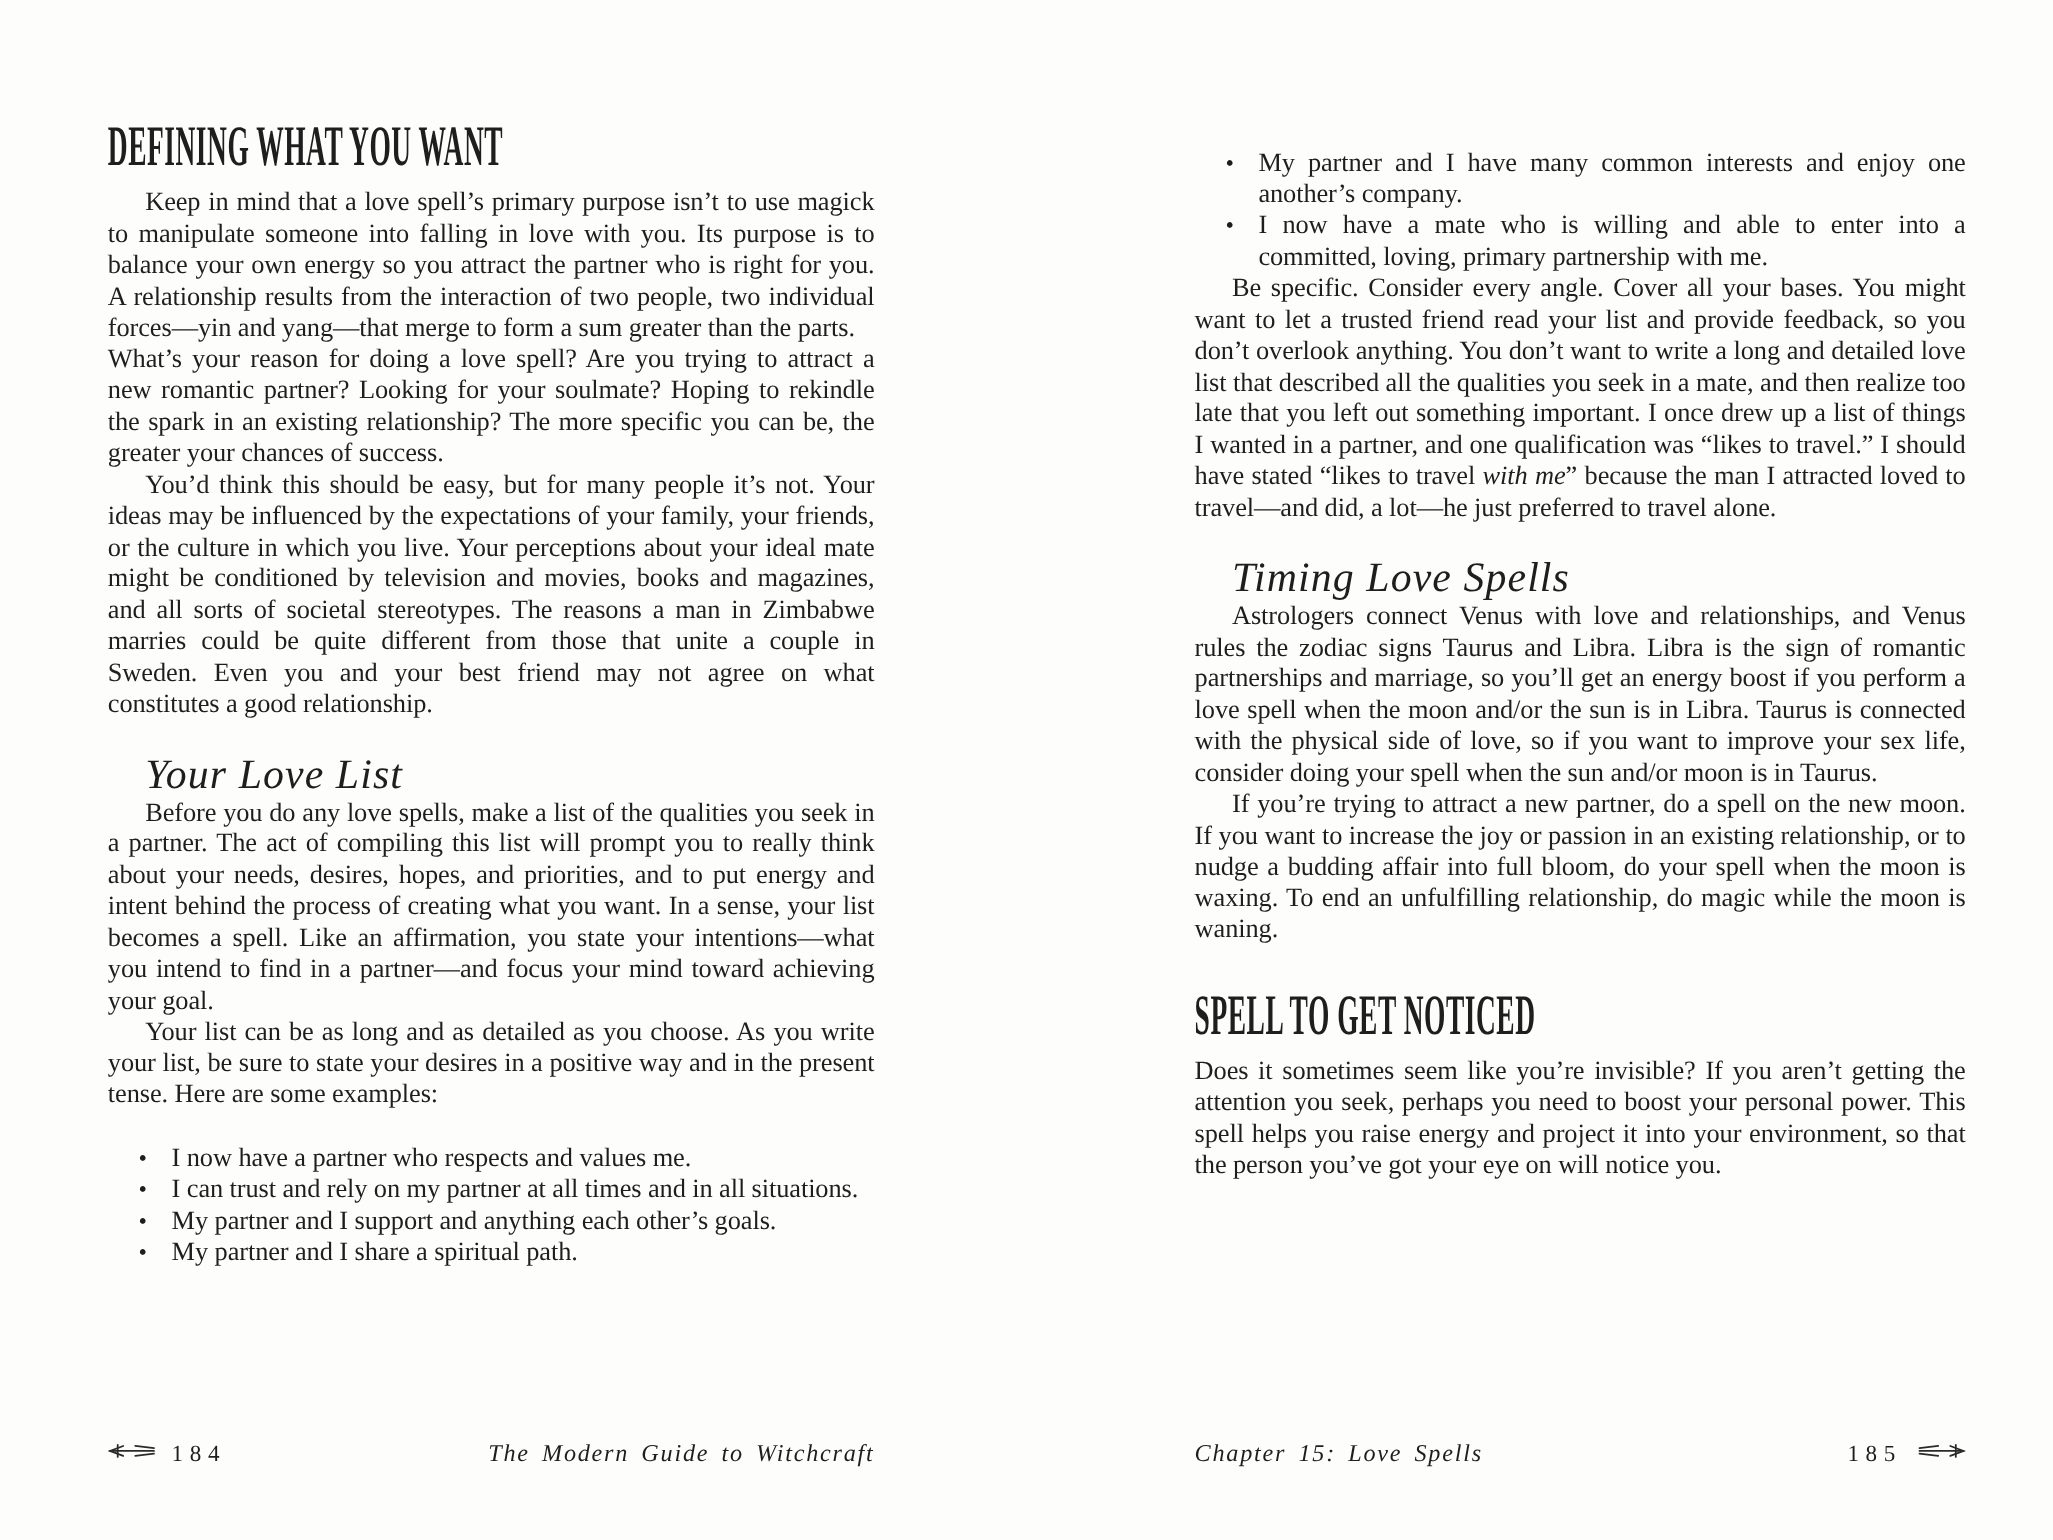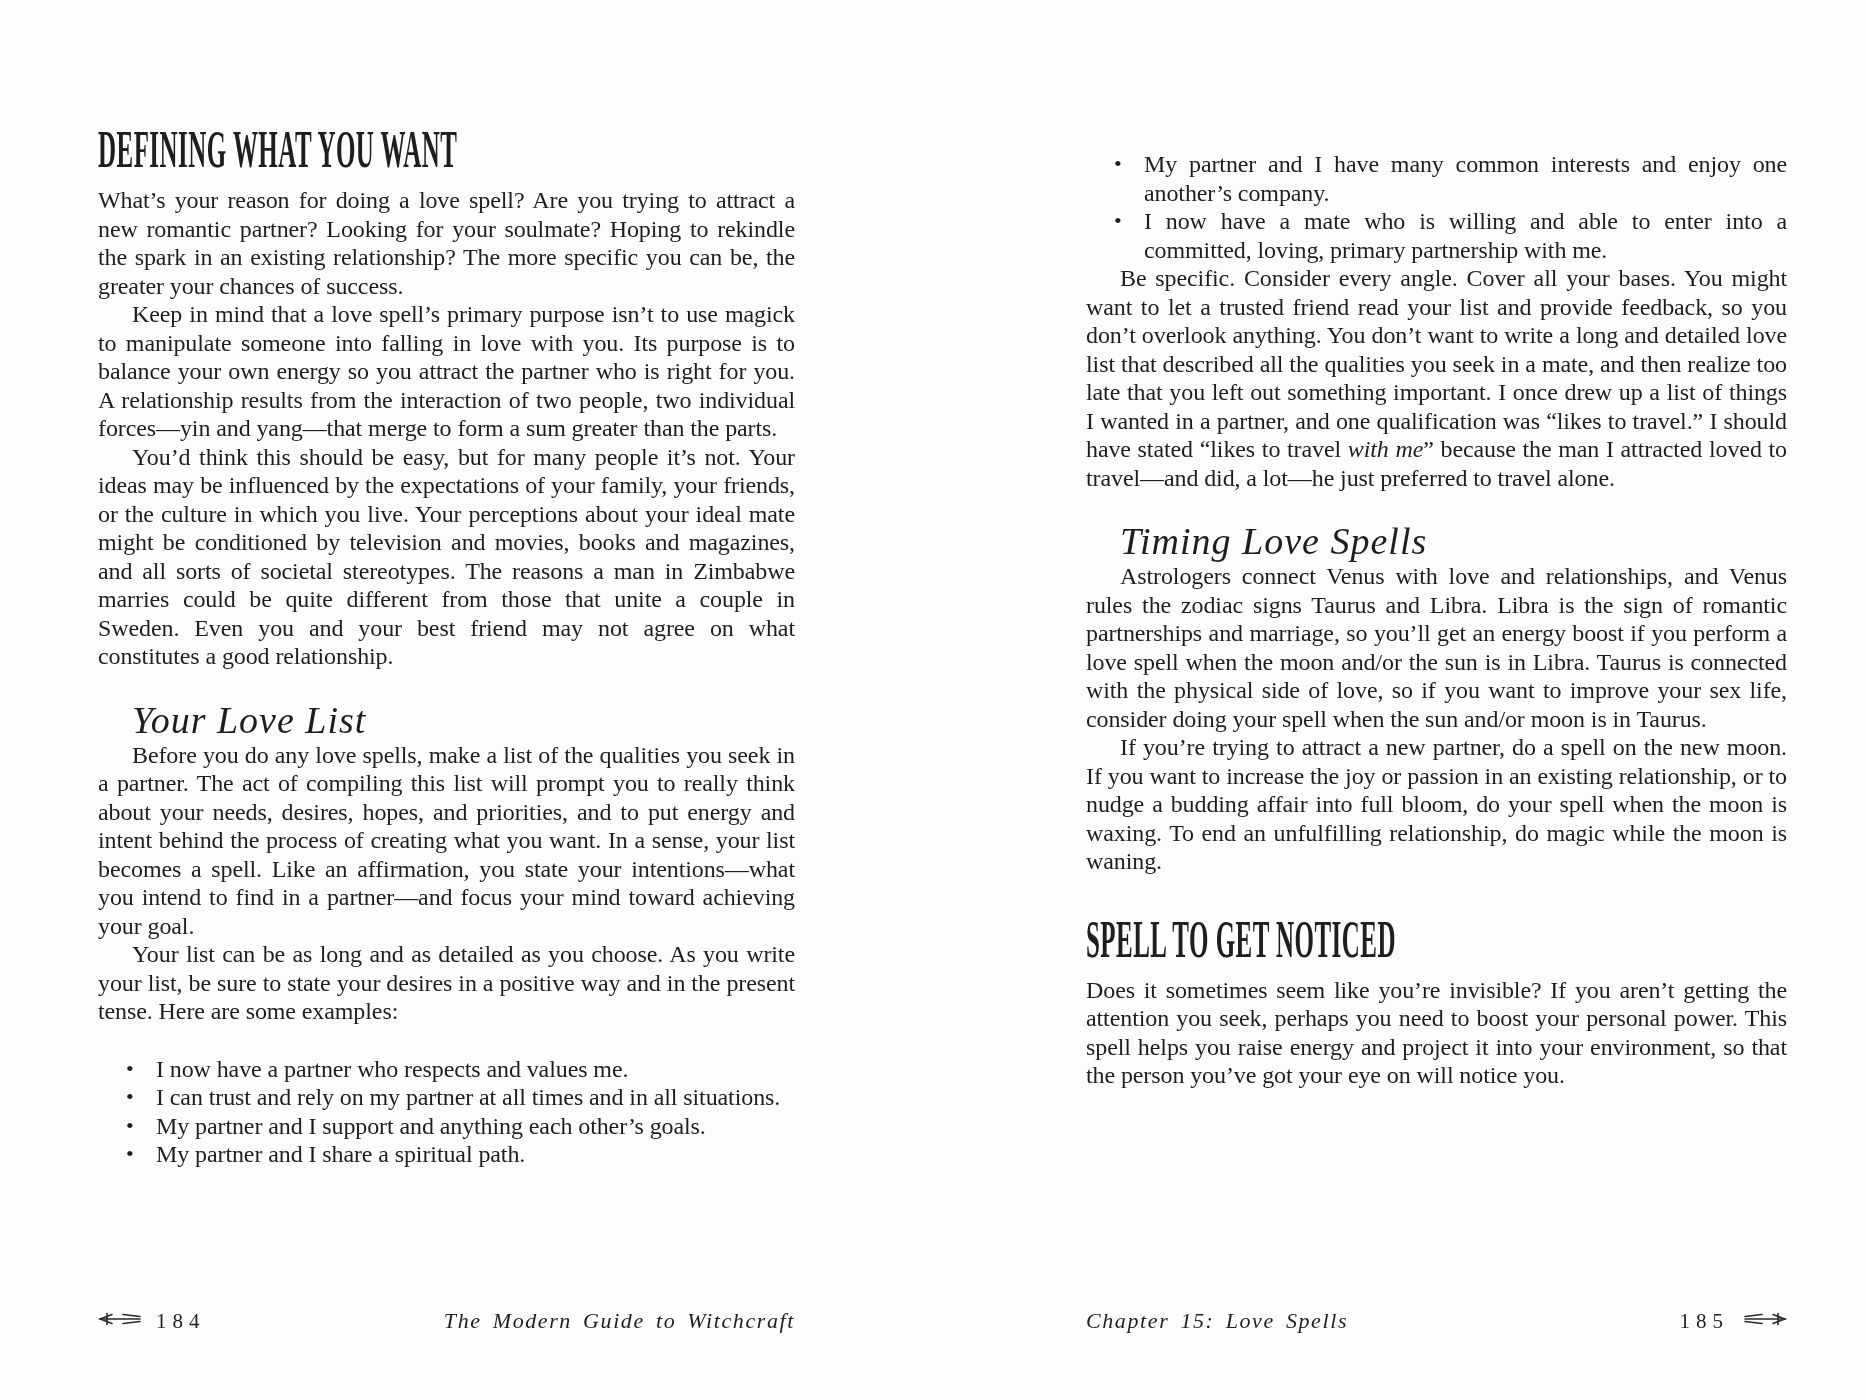--- a/index.html
+++ b/index.html
@@ -10,21 +10,21 @@
     width: 1866px;
     height: 1400px;
     background: #fdfdfc;
     font-family: "Liberation Serif", serif;
     color: #1e1e1e;
     overflow: hidden;
   }
 
   .col {
     position: absolute;
-    top: 16px;
+    top: 0;
     text-align: justify;
     font-size: 24px;
     line-height: 28.5px;
     letter-spacing: -0.1px;
   }
   .col-left  { left: 98px;  width: 697px; padding-top: 108px; }
   .col-right { left: 1086px; width: 701px; padding-top: 134px; }
 
   .display-heading-wrap {
     height: 52px;
@@ -92,22 +92,22 @@
 </style>
 </head>
 <body>
 
 <div class="spread">
 
   <div class="col col-left">
     <div class="display-heading-wrap">
       <span class="display-heading">DEFINING WHAT YOU WANT</span>
     </div>
+    <p class="body indent">Keep in mind that a love spell’s primary purpose isn’t to use magick to manipulate someone into falling in love with you. Its purpose is to balance your own energy so you attract the partner who is right for you. A relationship results from the interaction of two people, two individual forces—yin and yang—that merge to form a sum greater than the parts.</p>
     <p class="body">What’s your reason for doing a love spell? Are you trying to attract a new romantic partner? Looking for your soulmate? Hoping to rekindle the spark in an existing relationship? The more specific you can be, the greater your chances of success.</p>
-    <p class="body indent">Keep in mind that a love spell’s primary purpose isn’t to use magick to manipulate someone into falling in love with you. Its purpose is to balance your own energy so you attract the partner who is right for you. A relationship results from the interaction of two people, two individual forces—yin and yang—that merge to form a sum greater than the parts.</p>
     <p class="body indent">You’d think this should be easy, but for many people it’s not. Your ideas may be influenced by the expectations of your family, your friends, or the culture in which you live. Your perceptions about your ideal mate might be conditioned by television and movies, books and magazines, and all sorts of societal stereotypes. The reasons a man in Zimbabwe marries could be quite different from those that unite a couple in Sweden. Even you and your best friend may not agree on what constitutes a good relationship.</p>
 
     <div class="subhead">Your Love List</div>
     <p class="body indent">Before you do any love spells, make a list of the qualities you seek in a partner. The act of compiling this list will prompt you to really think about your needs, desires, hopes, and priorities, and to put energy and intent behind the process of creating what you want. In a sense, your list becomes a spell. Like an affirmation, you state your intentions—what you intend to find in a partner—and focus your mind toward achieving your goal.</p>
     <p class="body indent">Your list can be as long and as detailed as you choose. As you write your list, be sure to state your desires in a positive way and in the present tense. Here are some examples:</p>
 
     <div class="bullet-list">
       <div class="bullet-row">
         <span class="bullet-glyph">•</span>
         <span class="bullet-text">I now have a partner who respects and values me.</span>

